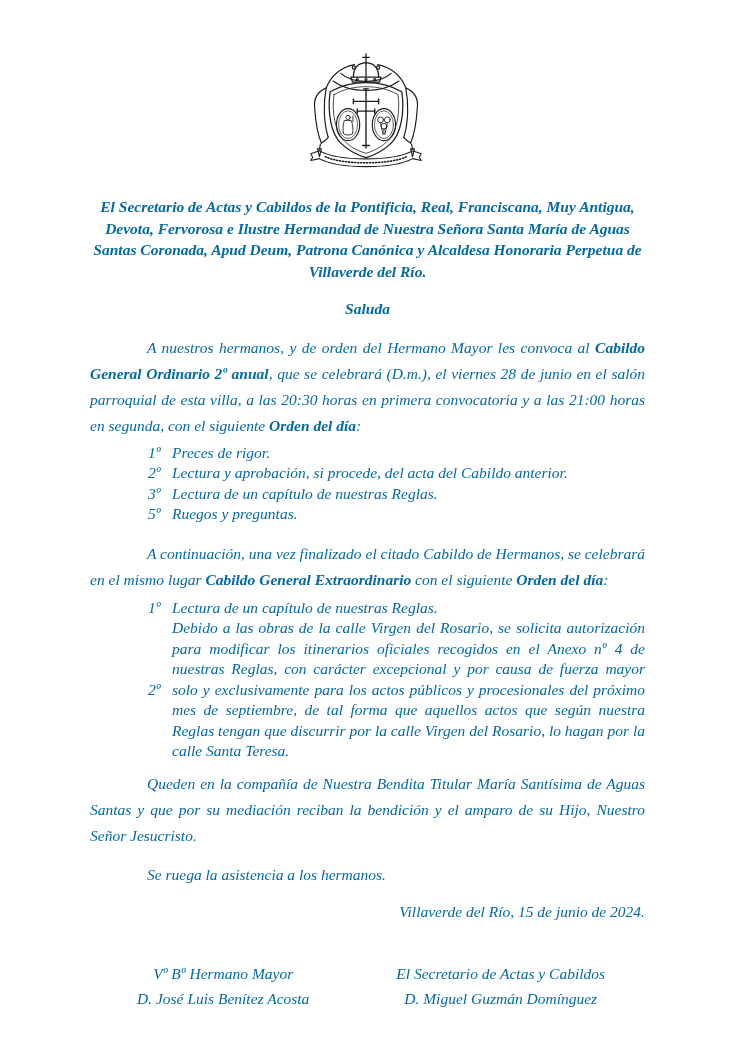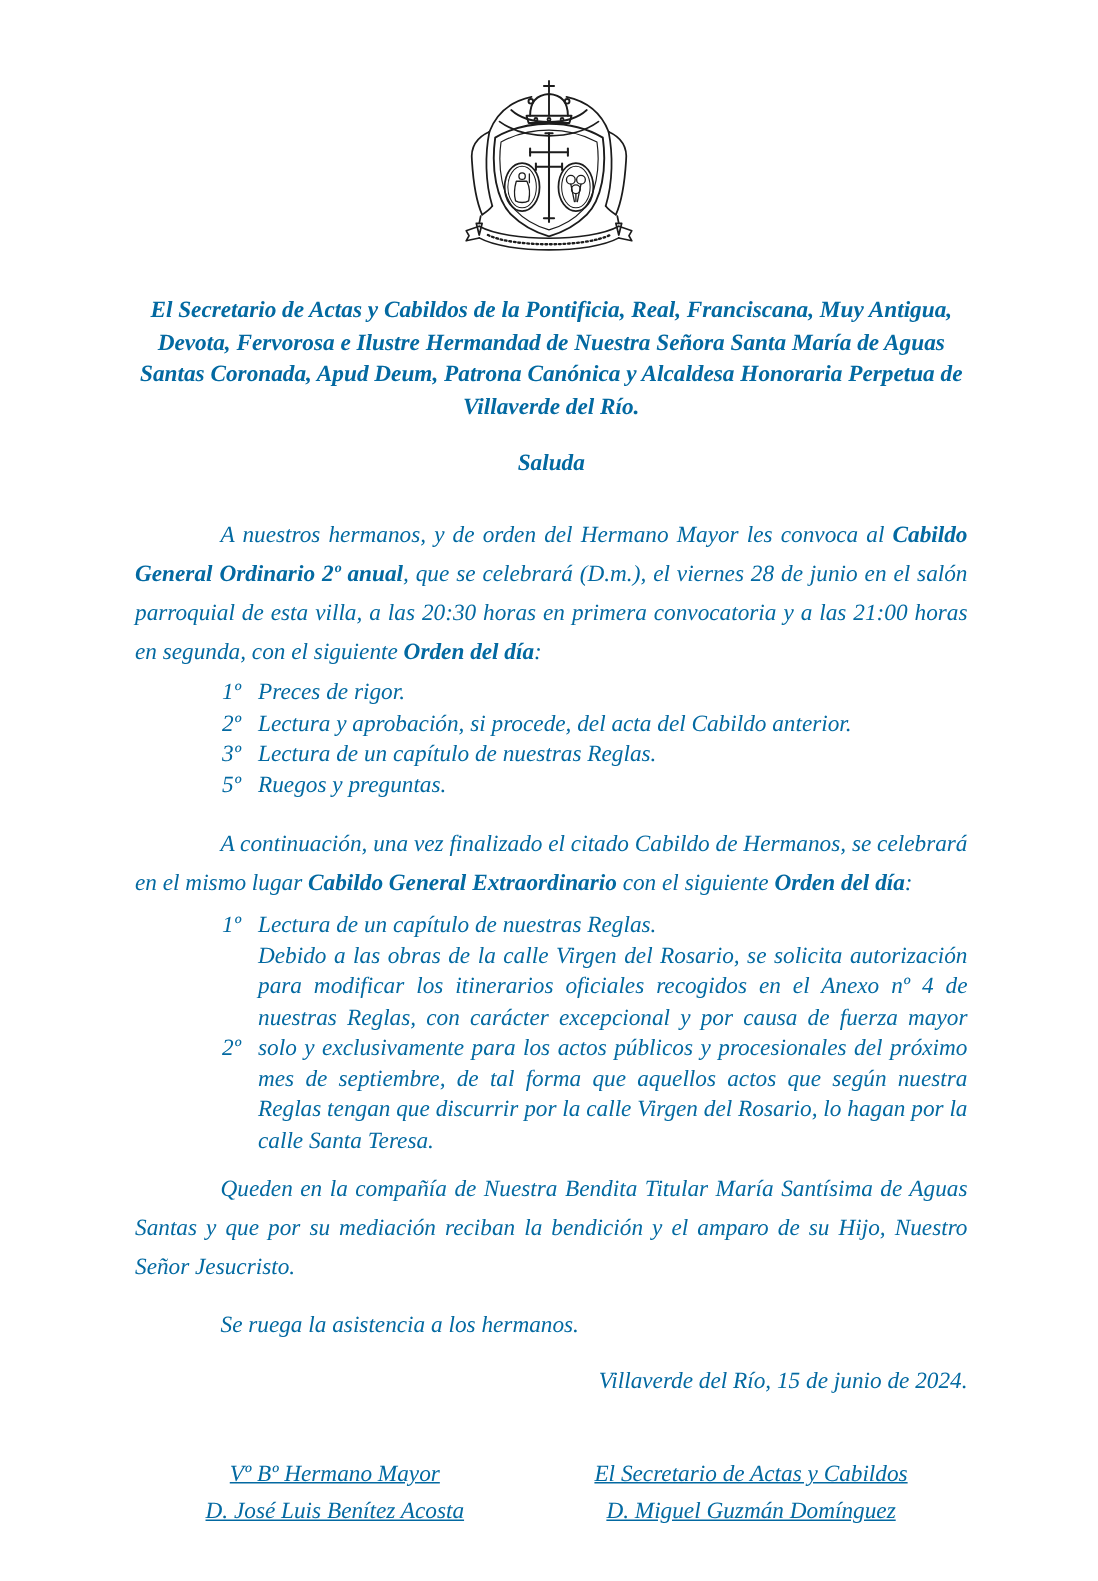--- a/index.html
+++ b/index.html
@@ -33,21 +33,21 @@
     font-weight: bold;
     line-height: 21.5px;
   }
 
   .par {
     margin: 0;
     text-align: justify;
     text-indent: 57px;
     line-height: 26px;
   }
-  .par-convocation { margin-top: 25px; }
+  .par-convocation { margin-top: 15px; }
   .par-continuation { margin-top: 16px; }
   .par-blessing { margin-top: 9px; }
 
   .agenda {
     list-style: none;
     margin: 0;
     padding: 0 0 0 58px;
     line-height: 20.5px;
   }
   .agenda-1 { margin-top: 4px; }
@@ -65,21 +65,21 @@
     margin: 11px 0 0 0;
     text-align: right;
     line-height: 26px;
   }
 
   .signatures {
     display: flex;
     margin-top: 36px;
     line-height: 25px;
   }
-  .sig-col { text-align: center; text-decoration: underline; }
+  .sig-col { text-align: center; }
   .sig-left { flex: 0 0 48%; }
   .sig-right { flex: 0 0 52%; }
 
   b { font-weight: bold; }
 </style>
 </head>
 <body>
 
 <div class="page">
 

